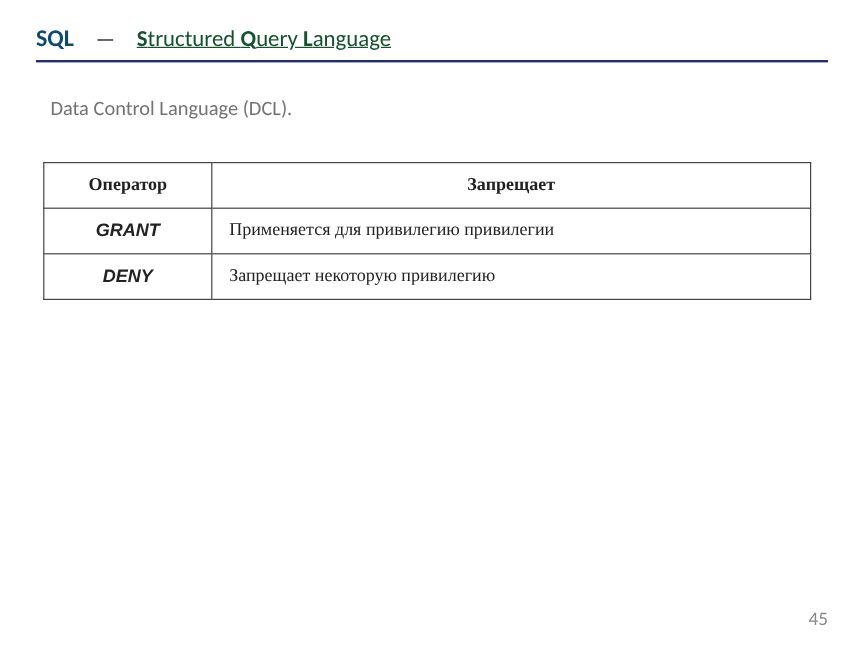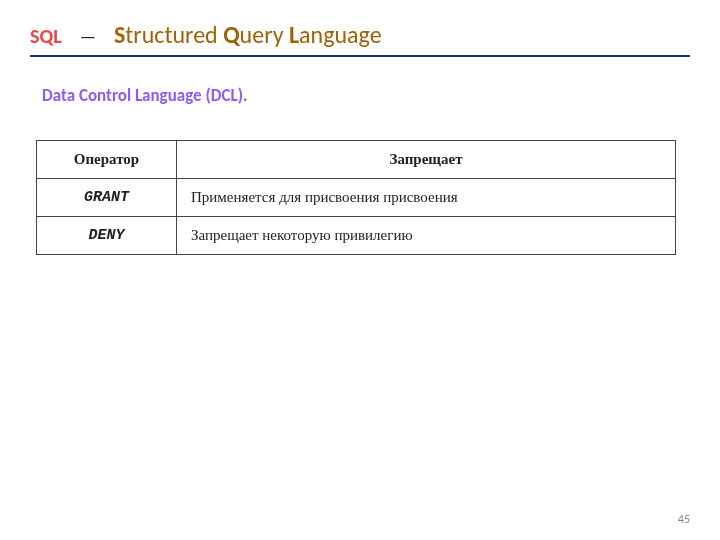--- a/index.html
+++ b/index.html
@@ -15,70 +15,71 @@
       display: flex;
       align-items: baseline;
       gap: 18px;
       padding-bottom: 6px;
       border-bottom: 2px solid #1f2d7a;
       margin-bottom: 28px;
     }
     .sql-label {
       font-weight: 700;
       font-size: 20px;
-      color: #ef4444;
+      color: #0c4a6e;
     }
     .dash {
       font-size: 18px;
       color: #222;
     }
     .title {
-      font-size: 24px;
-      color: #a16207;
+      font-size: 19px;
+      color: #14532d;
+      text-decoration: underline;
     }
     .title .bold { font-weight: 700; }
     .section-title {
       font-size: 17px;
-      font-weight: 700;
-      color: #8b5cf6;
+      font-weight: 400;
+      color: #737373;
       margin-left: 12px;
       margin-bottom: 34px;
     }
     table.ops {
       border-collapse: collapse;
       width: 640px;
       margin-left: 6px;
     }
     table.ops th, table.ops td {
       border: 1px solid #444;
       padding: 10px 14px;
       font-size: 15px;
       color: #222;
     }
     table.ops th {
       font-family: "Times New Roman", serif;
       font-weight: 700;
       text-align: center;
     }
     table.ops td.op {
-      font-family: Liberation Mono, monospace;
+      font-family: Liberation Sans, sans-serif;
       font-style: italic;
       font-weight: 700;
       text-align: center;
       width: 140px;
     }
     table.ops td.desc {
       font-family: "Times New Roman", serif;
       text-align: left;
     }
     .page-num {
       position: absolute;
       bottom: 14px;
       right: 30px;
-      font-size: 12px;
+      font-size: 16px;
       color: #888;
     }
   </style>
 </head>
 <body>
 
 <div class="header">
   <span class="sql-label">SQL</span>
   <span class="dash">—</span>
   <span class="title">
@@ -91,21 +92,21 @@
 <table class="ops">
   <thead>
     <tr>
       <th>Оператор</th>
       <th>Запрещает</th>
     </tr>
   </thead>
   <tbody>
     <tr>
       <td class="op">GRANT</td>
-      <td class="desc">Применяется для присвоения присвоения</td>
+      <td class="desc">Применяется для привилегию привилегии</td>
     </tr>
     <tr>
       <td class="op">DENY</td>
       <td class="desc">Запрещает некоторую привилегию</td>
     </tr>
   </tbody>
 </table>
 
 <div class="page-num">45</div>
 

